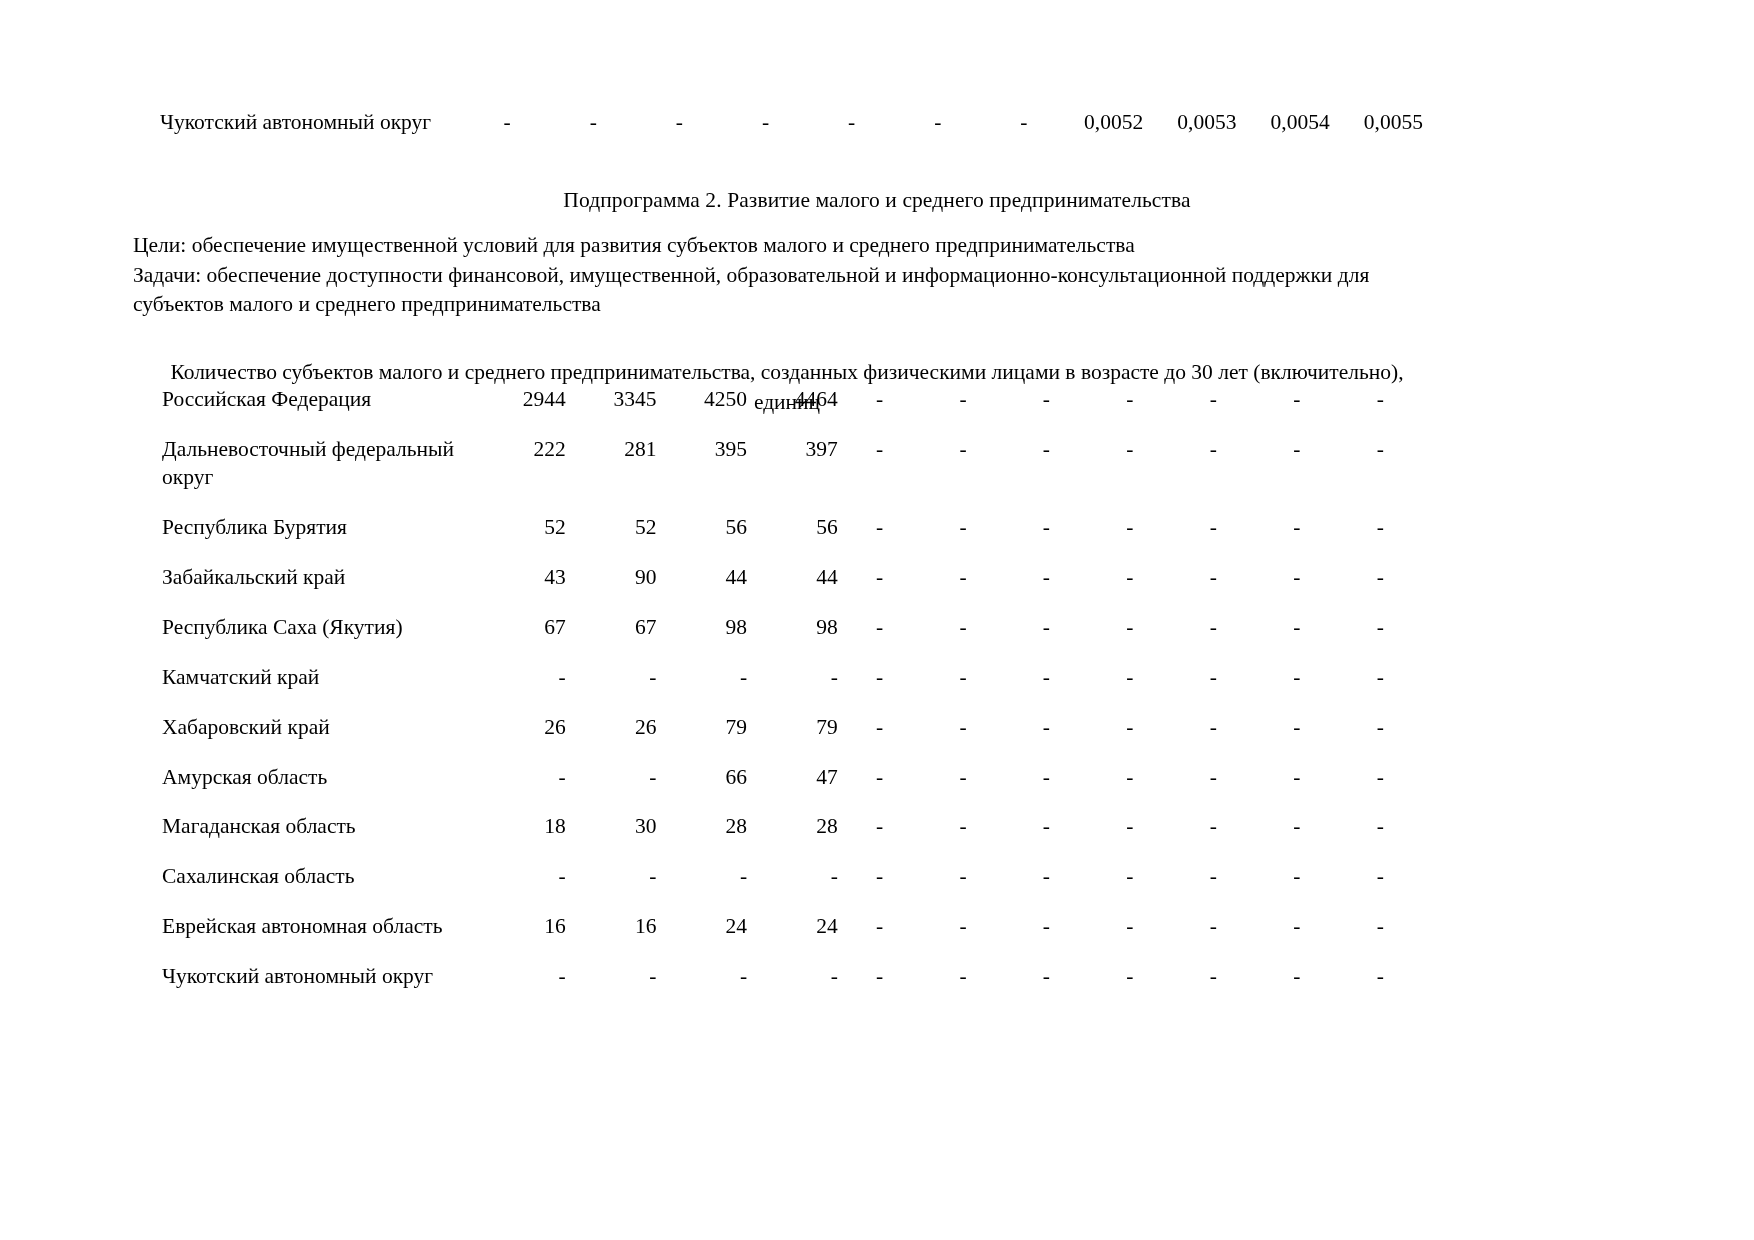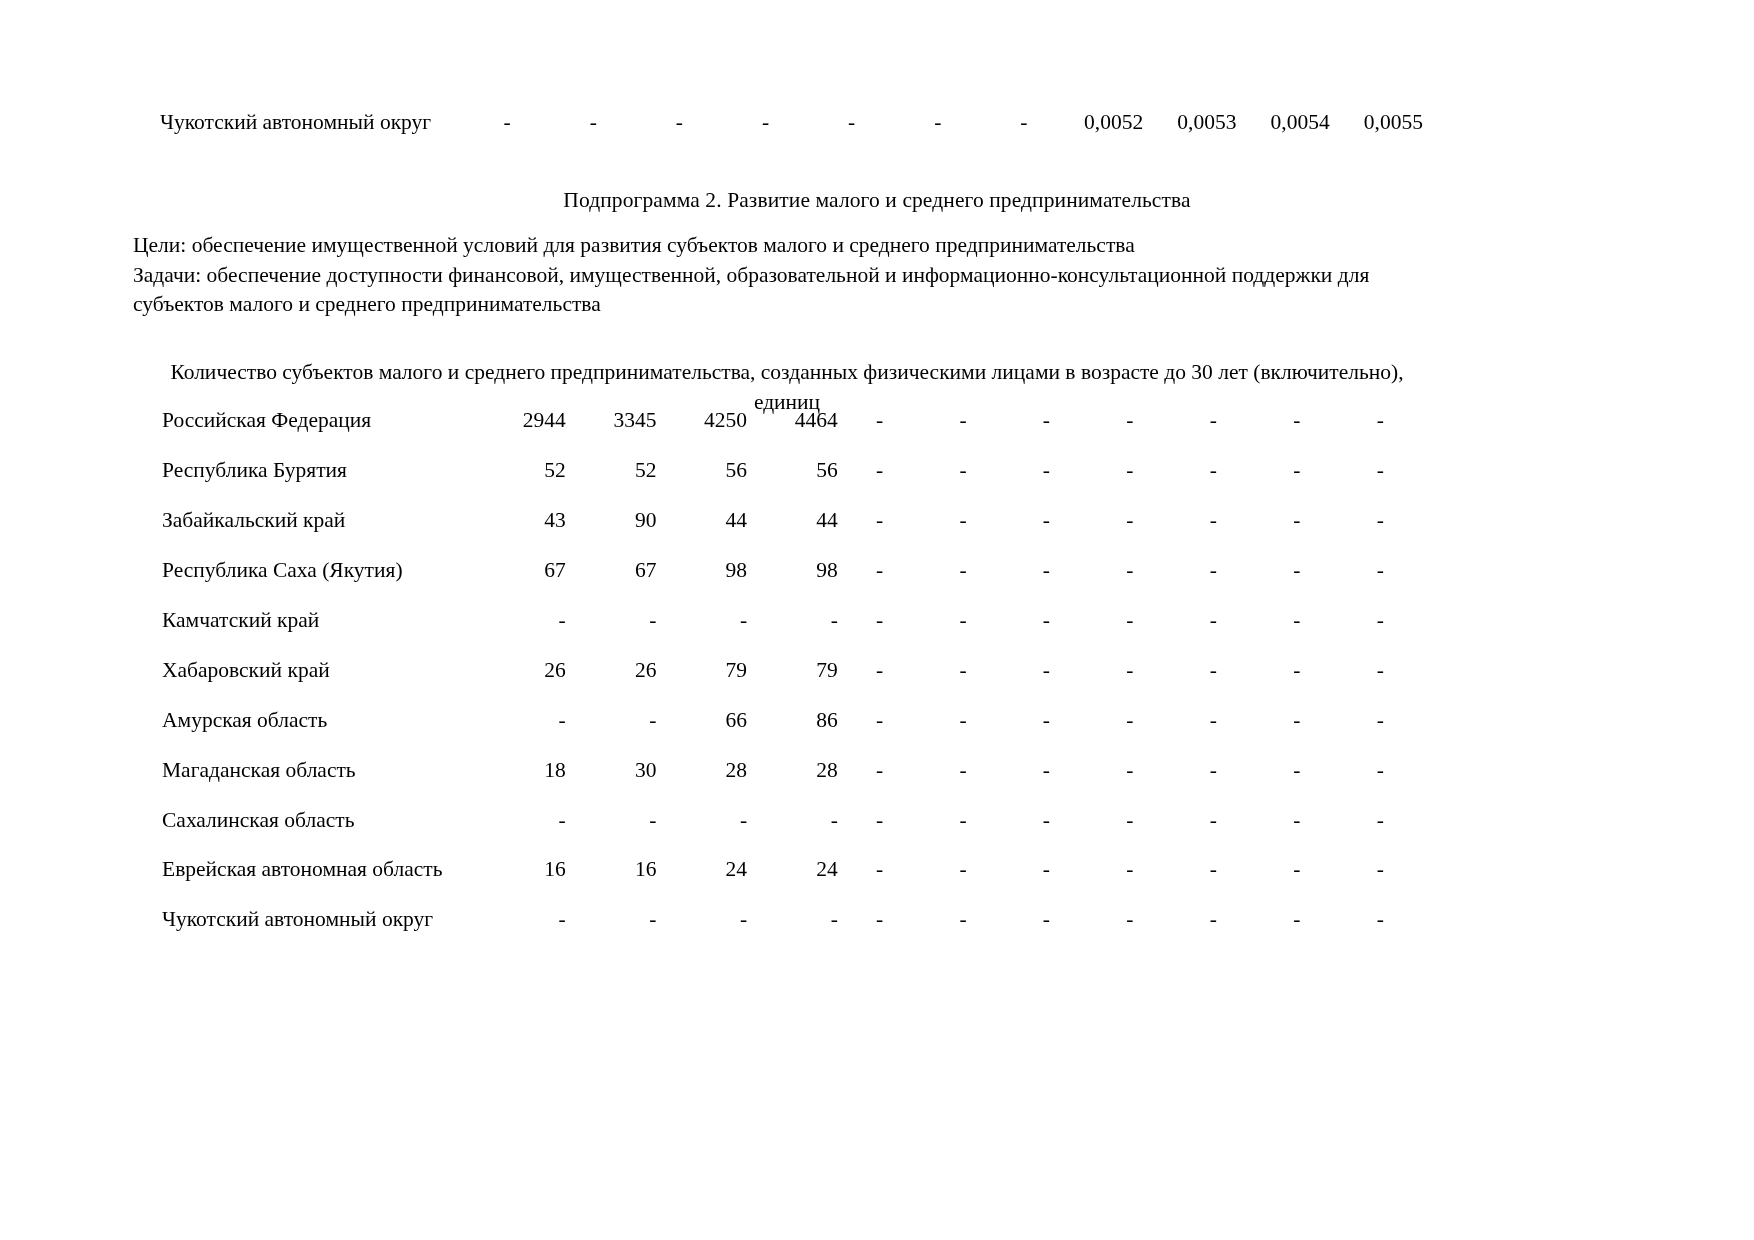--- a/index.html
+++ b/index.html
@@ -85,21 +85,21 @@
     text-align: center;
     font-size: 21.5px;
     line-height: 1.38;
     margin-top: 28px;
   }
 
   
   .data-table {
     position: absolute;
     left: 162px;
-    top: 407px;
+    top: 386px;
     width: 1260px;
     border-collapse: collapse;
   }
   .data-table td {
     font-size: 21.5px;
     line-height: 1.3;
     padding: 0 0 22px 0;
     vertical-align: top;
   }
   .data-table tr:last-child td {
@@ -166,20 +166,34 @@
           <td class="value-cell">4464</td>
           <td class="dash-cell">-</td>
           <td class="dash-cell">-</td>
           <td class="dash-cell">-</td>
           <td class="dash-cell">-</td>
           <td class="dash-cell">-</td>
           <td class="dash-cell">-</td>
           <td class="dash-cell">-</td>
         </tr>
         <tr>
+          <td class="region-cell">Дальневосточный федеральный округ</td>
+          <td class="value-cell">222</td>
+          <td class="value-cell">281</td>
+          <td class="value-cell">395</td>
+          <td class="value-cell">397</td>
+          <td class="dash-cell">-</td>
+          <td class="dash-cell">-</td>
+          <td class="dash-cell">-</td>
+          <td class="dash-cell">-</td>
+          <td class="dash-cell">-</td>
+          <td class="dash-cell">-</td>
+          <td class="dash-cell">-</td>
+        </tr>
+        <tr>
           <td class="region-cell">Республика Бурятия</td>
           <td class="value-cell">52</td>
           <td class="value-cell">52</td>
           <td class="value-cell">56</td>
           <td class="value-cell">56</td>
           <td class="dash-cell">-</td>
           <td class="dash-cell">-</td>
           <td class="dash-cell">-</td>
           <td class="dash-cell">-</td>
           <td class="dash-cell">-</td>
@@ -240,21 +254,21 @@
           <td class="dash-cell">-</td>
           <td class="dash-cell">-</td>
           <td class="dash-cell">-</td>
           <td class="dash-cell">-</td>
         </tr>
         <tr>
           <td class="region-cell">Амурская область</td>
           <td class="value-cell">-</td>
           <td class="value-cell">-</td>
           <td class="value-cell">66</td>
-          <td class="value-cell">86</td>
+          <td class="value-cell">47</td>
           <td class="dash-cell">-</td>
           <td class="dash-cell">-</td>
           <td class="dash-cell">-</td>
           <td class="dash-cell">-</td>
           <td class="dash-cell">-</td>
           <td class="dash-cell">-</td>
           <td class="dash-cell">-</td>
         </tr>
         <tr>
           <td class="region-cell">Магаданская область</td>

